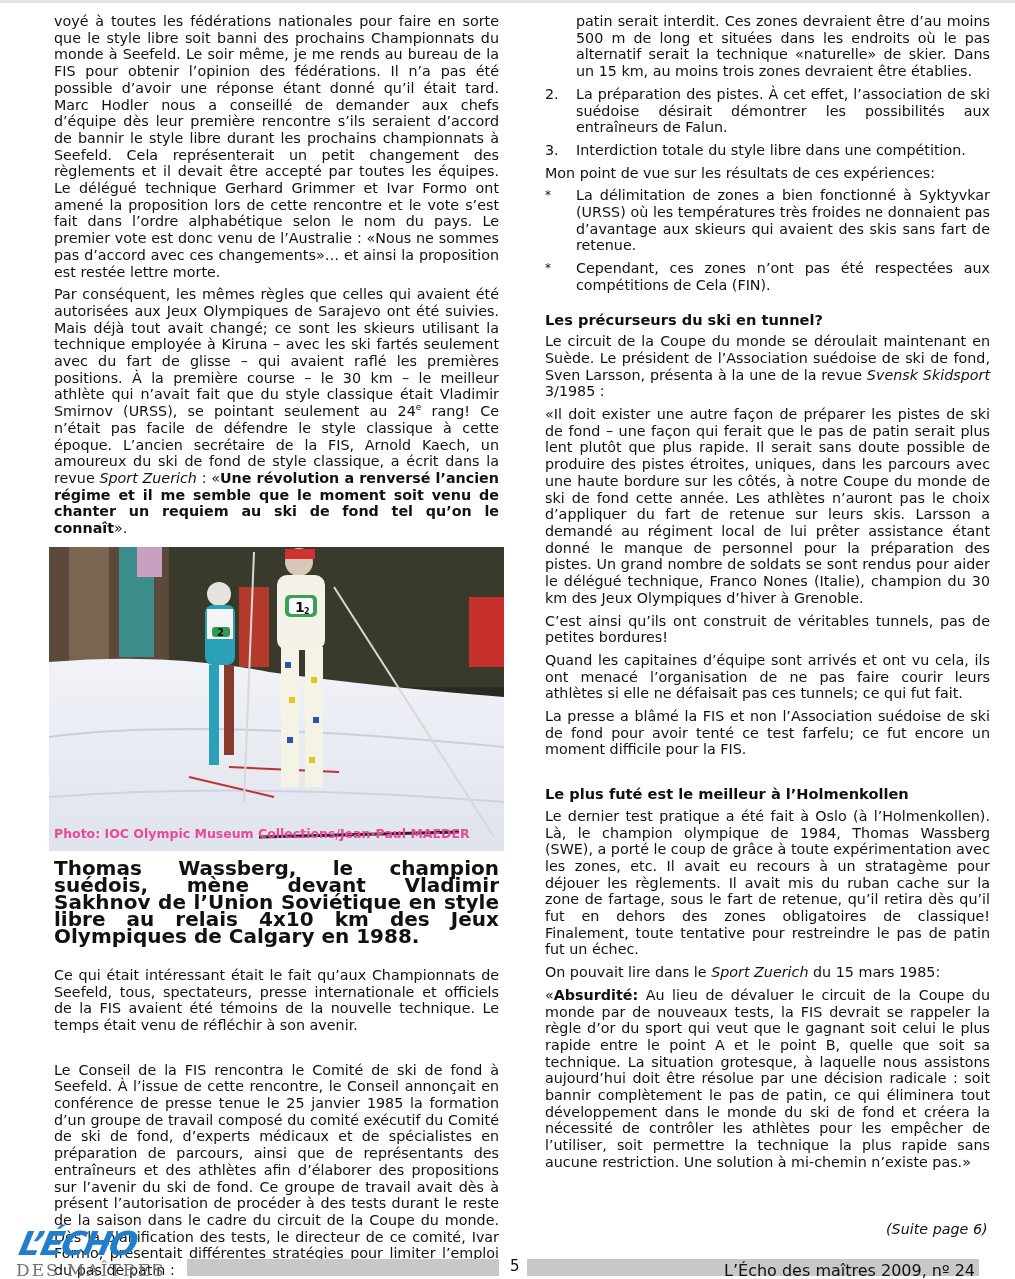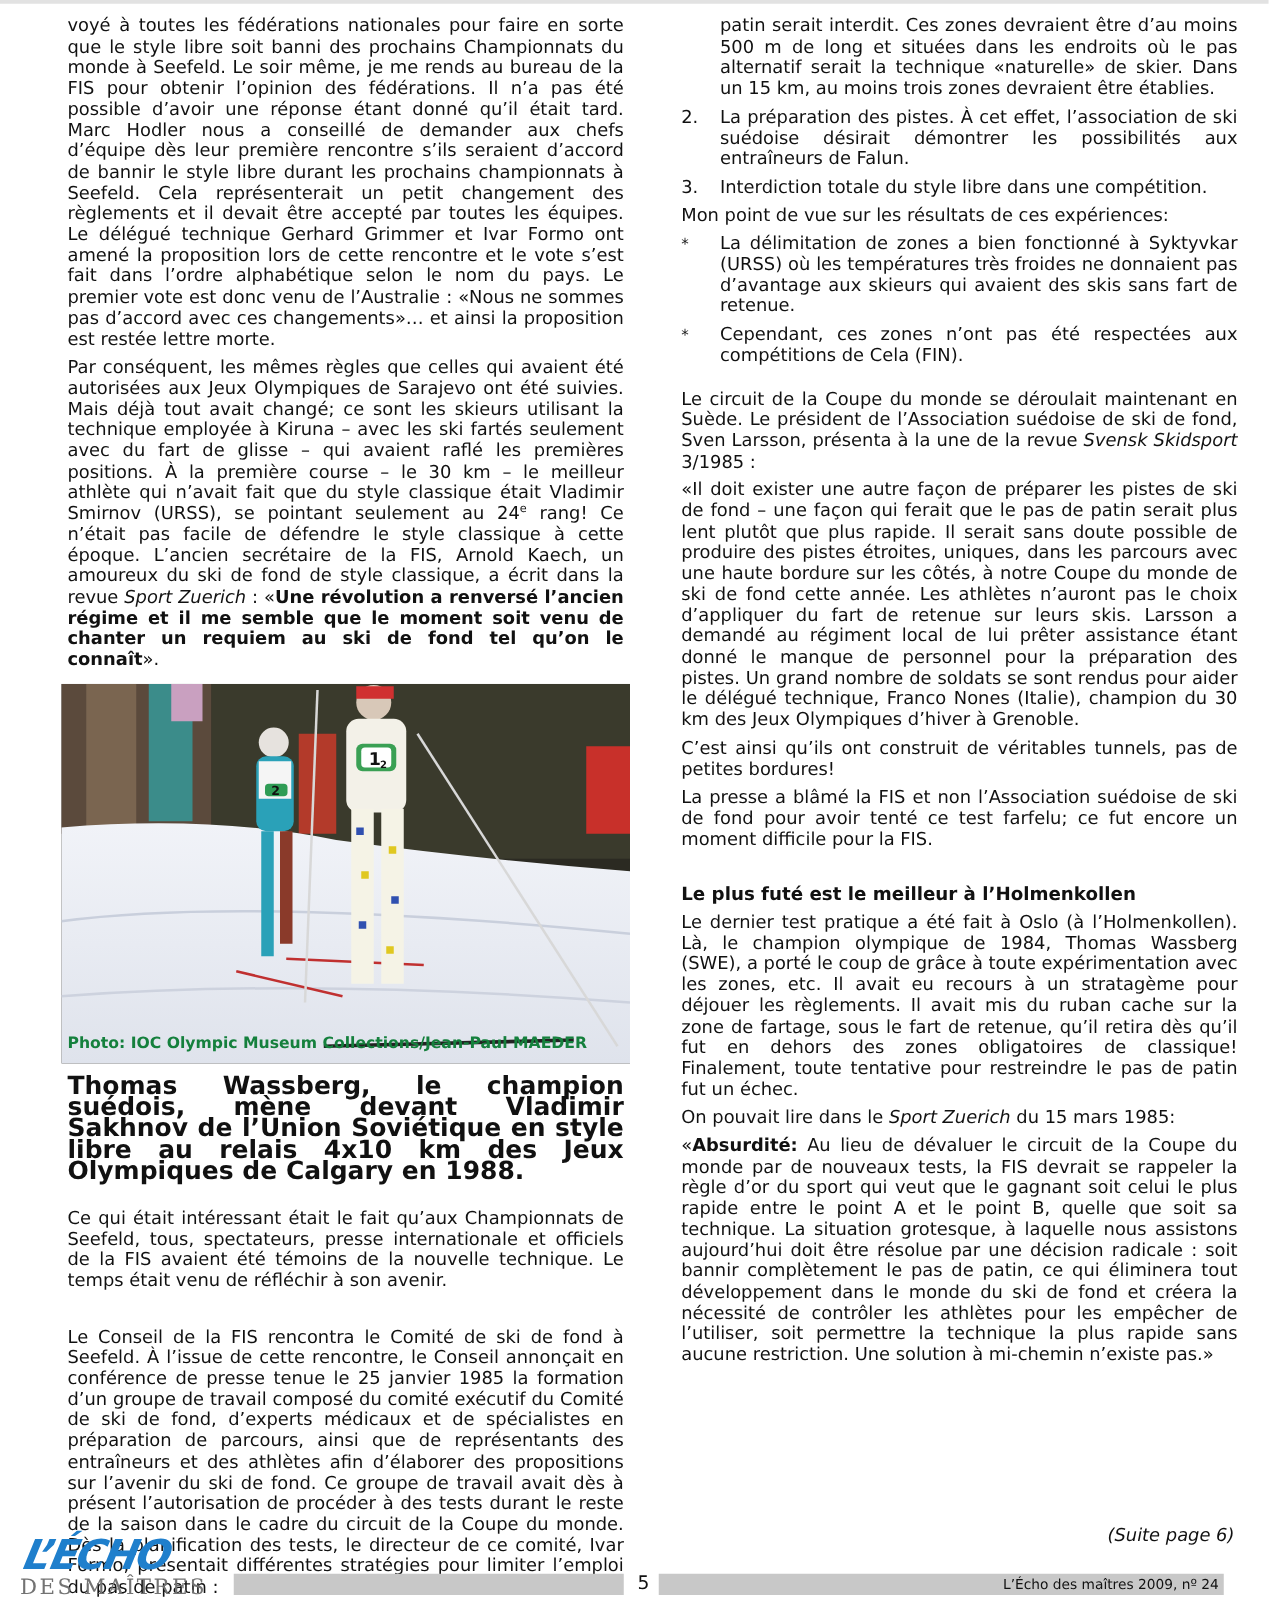--- a/index.html
+++ b/index.html
@@ -18,29 +18,29 @@
   .list-marker { flex: 0 0 31px; }
   .list-text { flex: 1; text-align: justify; }
   .cont-item { padding-left: 31px; margin-bottom: 6px; }
   .star { font-size: 12px; line-height: 16.7px; }
   em { font-style: italic; }
   b { font-weight: bold; }
   sup { font-size: 9px; line-height: 0; }
 
   .photo { position: relative; width: 455px; height: 304px; margin: 10px 0 0 -5px; overflow: hidden; }
   .photo svg { display: block; }
-  .photo-credit { position: absolute; left: 5px; bottom: 8px; font-weight: bold; font-size: 12.5px; color: #15803d; }
+  .photo-credit { position: absolute; left: 5px; bottom: 8px; font-weight: bold; font-size: 12.5px; color: #ec4899; }
   .caption { font-weight: bold; font-size: 20px; line-height: 17px; margin: 9px 0 0 0; text-align: justify; }
 
   .suite { position: absolute; left: 870px; top: 1221px; font-style: italic; font-size: 14.3px; margin-left: 16px; }
   .footer-bar { position: absolute; top: 1259px; height: 17px; background: #c8c8c8; }
   .footer-bar.left { left: 187px; width: 312px; }
   .footer-bar.right { left: 527px; width: 452px; }
   .page-num { position: absolute; left: 510px; top: 1257px; font-size: 15px; }
-  .footer-issue { position: absolute; right: 40px; top: 1261px; font-size: 11px; color: #111; }
+  .footer-issue { position: absolute; right: 40px; top: 1261px; font-size: 16px; color: #111; }
 
   .logo { position: absolute; left: 14px; top: 1227px; width: 170px; height: 52px; }
   .logo-top { position: absolute; left: 6px; top: 0; font-family: "DejaVu Sans", sans-serif; font-weight: bold;
               font-style: italic; font-size: 33px; color: #1f7fcc; letter-spacing: -2px; transform: skewX(-12deg); line-height: 33px; }
   .logo-bottom { position: absolute; left: 2px; top: 34px; font-family: "DejaVu Serif", serif; font-size: 17px;
                  letter-spacing: 2px; color: #737373; line-height: 18px; }
 </style>
 </head>
 <body>
 
@@ -128,23 +128,25 @@
   <p>Mon point de vue sur les résultats de ces expériences:</p>
   <div class="list-item">
     <span class="list-marker star">*</span>
     <span class="list-text">La délimitation de zones a bien fonctionné à Syktyvkar (URSS) où les températures très froides ne donnaient pas d’avantage aux skieurs qui avaient des skis sans fart de retenue.</span>
   </div>
   <div class="list-item">
     <span class="list-marker star">*</span>
     <span class="list-text">Cependant, ces zones n’ont pas été respectées aux compétitions de Cela (FIN).</span>
   </div>
   <div class="spacer-sm"></div>
+  <div class="heading">Les précurseurs du ski en tunnel?</div>
   <p><span>Le circuit de la Coupe du monde se déroulait maintenant en Suède. Le président de l’Association suédoise de ski de fond, Sven Larsson, présenta à la une de la revue </span><em>Svensk Skidsport</em><span> 3/1985 :</span></p>
   <p>«Il doit exister une autre façon de préparer les pistes de ski de fond – une façon qui ferait que le pas de patin serait plus lent plutôt que plus rapide. Il serait sans doute possible de produire des pistes étroites, uniques, dans les parcours avec une haute bordure sur les côtés, à notre Coupe du monde de ski de fond cette année. Les athlètes n’auront pas le choix d’appliquer du fart de retenue sur leurs skis. Larsson a demandé au régiment local de lui prêter assistance étant donné le manque de personnel pour la préparation des pistes. Un grand nombre de soldats se sont rendus pour aider le délégué technique, Franco Nones (Italie), champion du 30 km des Jeux Olympiques d’hiver à Grenoble.</p>
   <p> C’est ainsi qu’ils ont construit de véritables tunnels, pas de petites bordures!</p>
+  <p>Quand les capitaines d’équipe sont arrivés et ont vu cela, ils ont menacé l’organisation de ne pas faire courir leurs athlètes si elle ne défaisait pas ces tunnels; ce qui fut fait.</p>
   <p>La presse a blâmé la FIS et non l’Association suédoise de ski de fond pour avoir tenté ce test farfelu; ce fut encore un moment difficile pour la FIS.</p>
   <div class="spacer"></div>
   <div class="heading">Le plus futé est le meilleur à l’Holmenkollen</div>
   <p>Le dernier test pratique a été fait à Oslo (à l’Holmenkollen). Là, le champion olympique de 1984, Thomas Wassberg (SWE), a porté le coup de grâce à toute expérimentation avec les zones, etc. Il avait eu recours à un stratagème pour déjouer les règlements. Il avait mis du ruban cache sur la zone de fartage, sous le fart de retenue, qu’il retira dès qu’il fut en dehors des zones obligatoires de classique! Finalement, toute tentative pour restreindre le pas de patin fut un échec.</p>
   <p><span>On pouvait lire dans le </span><em>Sport Zuerich</em><span> du 15 mars 1985:</span></p>
   <p><span>«</span><b>Absurdité:</b><span> Au lieu de dévaluer le circuit de la Coupe du monde par de nouveaux tests, la FIS devrait se rappeler la règle d’or du sport qui veut que le gagnant soit celui le plus rapide entre le point A et le point B, quelle que soit sa technique. La situation grotesque, à laquelle nous assistons aujourd’hui doit être résolue par une décision radicale : soit bannir complètement le pas de patin, ce qui éliminera tout développement dans le monde du ski de fond et créera la nécessité de contrôler les athlètes pour les empêcher de l’utiliser, soit permettre la technique la plus rapide sans aucune restriction. Une solution à mi-chemin n’existe pas.»</span></p>
 </div>
 
 <div class="suite">(Suite page 6)</div>
 

